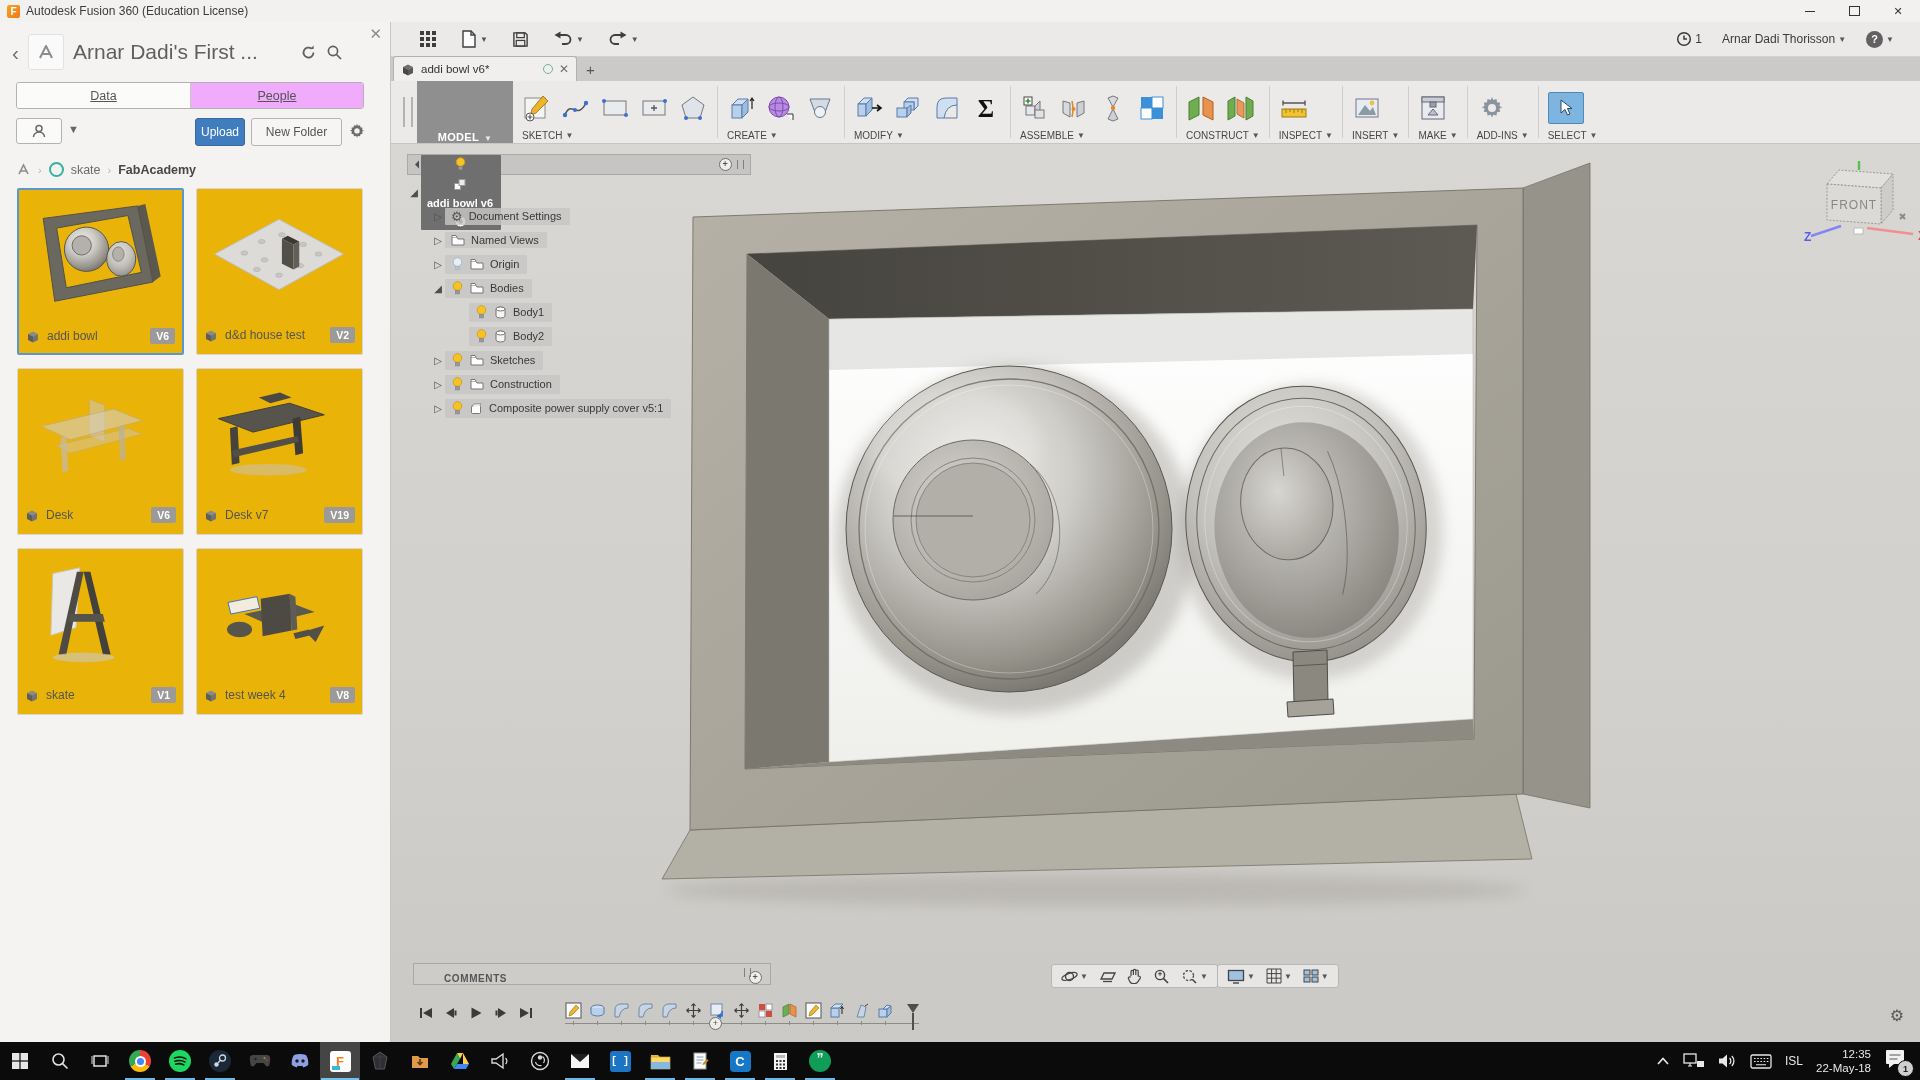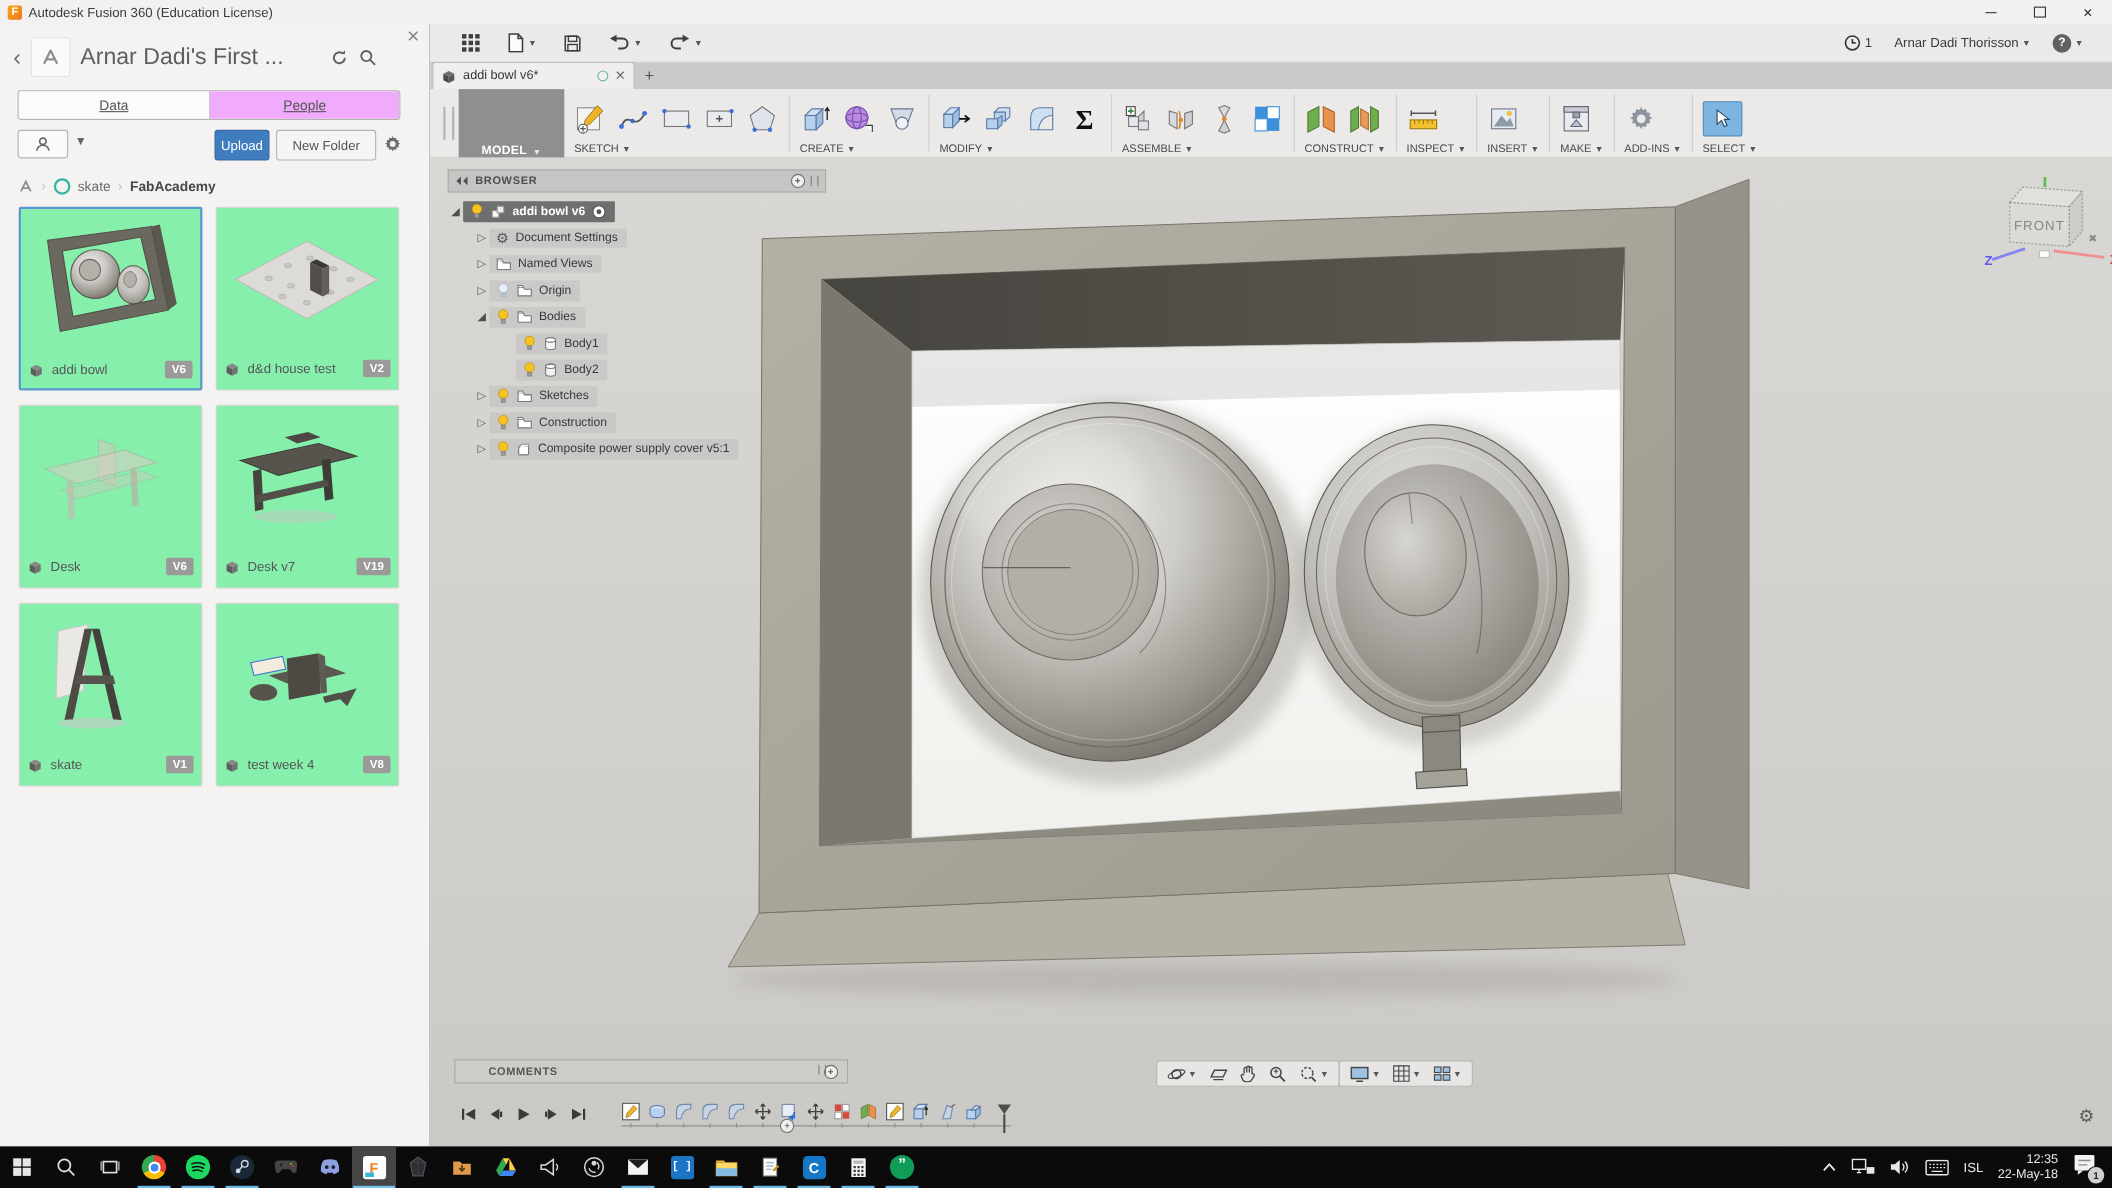--- a/index.html
+++ b/index.html
@@ -35,21 +35,21 @@
   .btn-upload{position:absolute;left:179px;width:48px;height:26px;background:#3f7dbe;border:1px solid #36699f;border-radius:3px;
               color:#fff;font-size:12px;display:flex;align-items:center;justify-content:center;}
   .btn-newfolder{position:absolute;left:235px;width:89px;height:26px;background:#f6f5f4;border:1px solid #b5b4b2;border-radius:3px;
               color:#555;font-size:12px;display:flex;align-items:center;justify-content:center;}
   .dp-gear{position:absolute;left:332px;top:3px;}
   .dp-breadcrumb{position:absolute;top:140px;left:16px;display:flex;align-items:center;gap:7px;font-size:12.5px;color:#6b6b6b;}
   .bc-sep{color:#b8b7b5;font-size:11px;}
   .bc-ring{width:11px;height:11px;border:2px solid #33b2a0;border-radius:50%;}
   .bc-current{color:#474747;font-weight:bold;}
   .dp-grid{position:absolute;top:166px;left:17px;display:grid;grid-template-columns:167px 167px;grid-auto-rows:167px;gap:13px 12px;}
-  .card{background:#86efac;border:1px solid #d7d6d4;border-radius:2px;position:relative;overflow:hidden;}
+  .card{background:#eab308;border:1px solid #d7d6d4;border-radius:2px;position:relative;overflow:hidden;}
   .card.selected{border:2px solid #5a96cf;}
   .card-thumb{height:131px;display:flex;align-items:center;justify-content:center;}
   .card-foot{height:30px;display:flex;align-items:center;gap:7px;padding:0 7px;}
   .card-name{flex:1;font-size:12px;color:#555;white-space:nowrap;overflow:hidden;}
   .vbadge{background:#9b9a98;color:#fff;font-size:10.5px;font-weight:bold;border-radius:2px;padding:2px 6px;}
   
   #main{flex:1;display:flex;flex-direction:column;min-width:0;}
   #qat{height:34px;background:#eceae9;border-bottom:1px solid #d2d1cf;display:flex;align-items:center;}
   .qat-icons{display:flex;align-items:center;gap:24px;margin-left:28px;}
   .qat-item{display:flex;align-items:center;gap:3px;}
@@ -86,27 +86,27 @@
              font-size:10px;font-weight:bold;letter-spacing:.6px;color:#4e4e4e;padding:0 6px;}
   .br-header .plus-dot{margin-left:auto;}
   .handle{display:inline-block;width:5px;height:9px;border-left:1px solid #7f7f7d;border-right:1px solid #7f7f7d;margin-left:5px;}
   .plus-dot{width:11px;height:11px;border-radius:50%;border:1px solid #6f6f6d;background:#efeeec;color:#555;
             font-size:9px;line-height:10px;text-align:center;}
   .tree{margin-top:5px;}
   .trow{height:24px;display:flex;align-items:center;}
   .t-arrow{width:14px;color:#4f4f4f;font-size:10px;text-align:center;flex:none;}
   .pill{display:inline-flex;align-items:center;gap:6px;background:rgba(199,198,196,.82);border-radius:1px;
         padding:2px 8px 2px 6px;font-size:11px;color:#383838;white-space:nowrap;}
-  .pill.rootpill{background:#6f6f6f;color:#fff;font-weight:bold;}
+  .pill.rootpill{background:#6f6f6f;color:#fff;font-weight:bold;flex-direction:column;}
   .ind1{margin-left:24px;}
   .ind2{margin-left:62px;}
   .gear-glyph{font-size:13px;color:#555;line-height:13px;}
   
   #comments{position:absolute;left:22px;top:819px;width:318px;height:20px;background:rgba(204,203,201,.95);
-            border:1px solid #a9a8a6;display:flex;align-items:center;font-size:10px;font-weight:bold;letter-spacing:.6px;
+            border:1px solid #a9a8a6;display:flex;align-items:flex-end;font-size:10px;font-weight:bold;letter-spacing:.6px;
             color:#565656;padding:0 8px 0 30px;}
   #comments .plus-dot{margin-left:auto;}
   #comments-handle{position:absolute;left:348px;top:824px;}
   .navgroup{position:absolute;top:820px;height:22px;background:#e7e6e4;border:1px solid #b7b6b4;border-radius:3px;
             display:flex;align-items:center;gap:11px;padding:0 9px;}
   #navgroup1{left:660px;}
   #navgroup2{left:826px;}
   .nav-item{display:flex;align-items:center;gap:2px;}
   #timeline{position:absolute;left:22px;top:858px;width:520px;height:30px;}
   .tl-playback{position:absolute;left:6px;top:4px;display:flex;gap:11px;}

